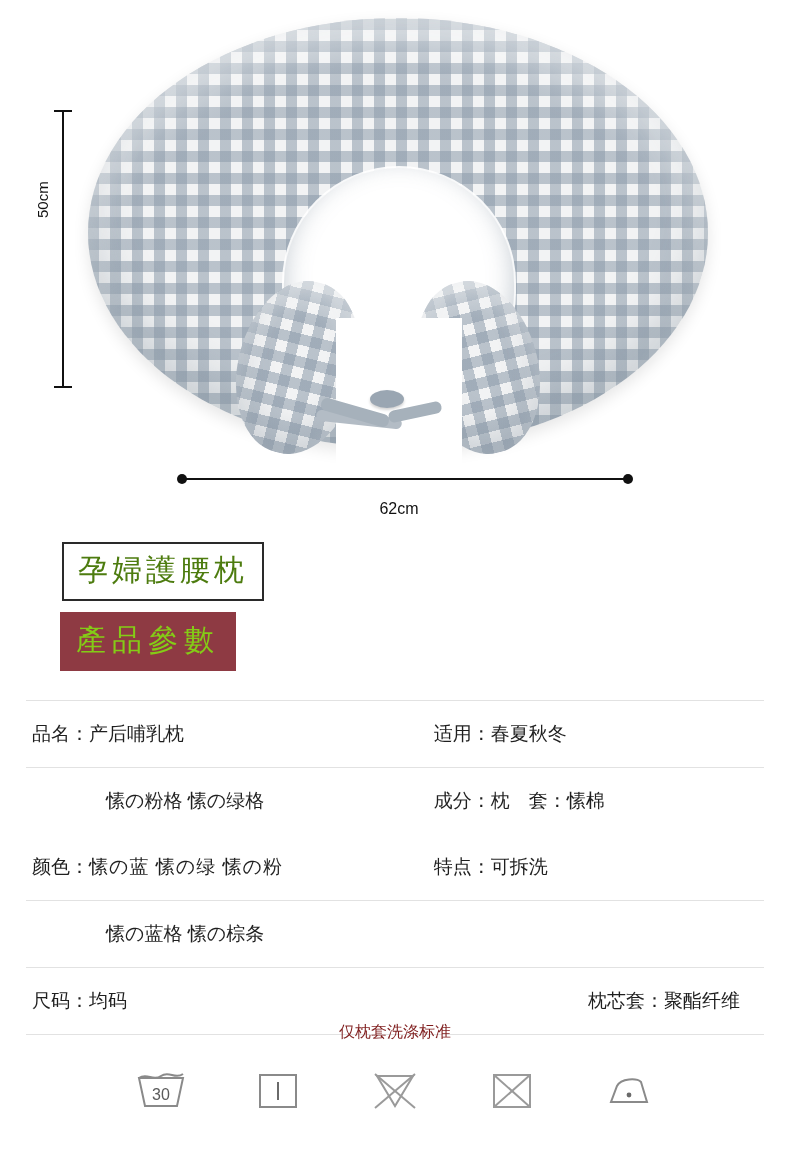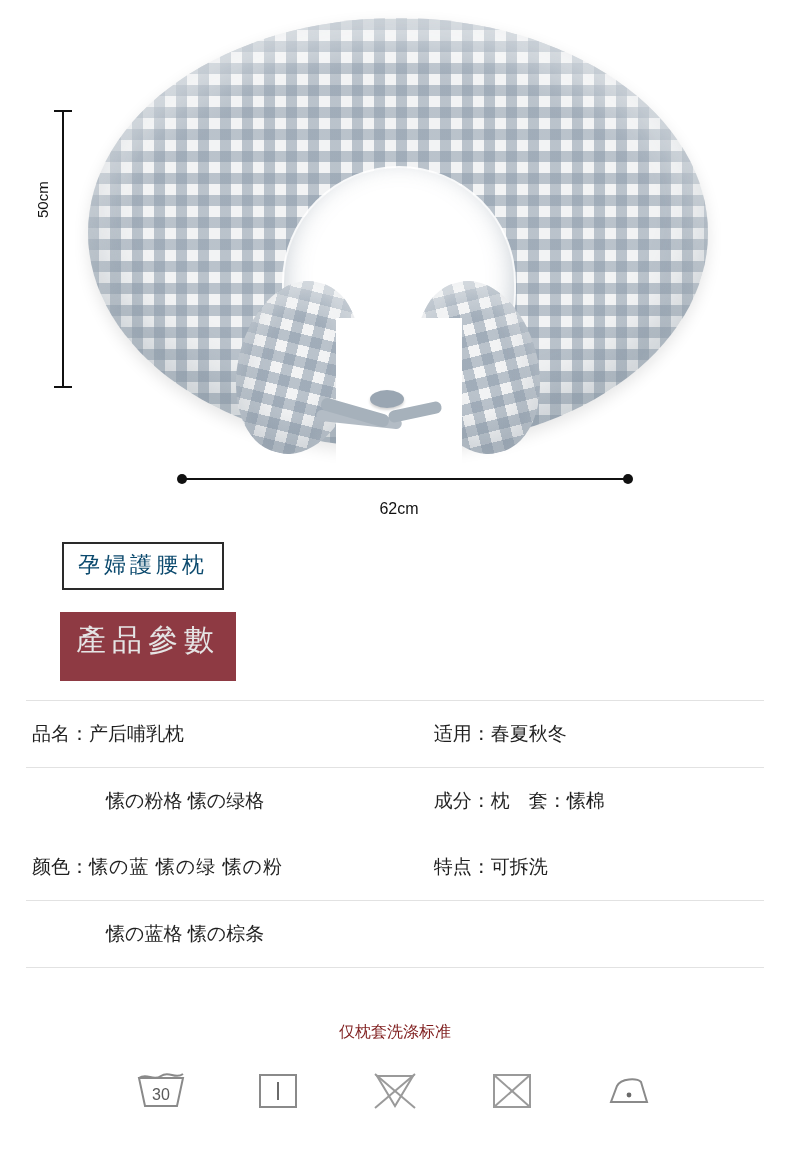--- a/index.html
+++ b/index.html
@@ -165,32 +165,32 @@
   }
 
   
   .title-box {
     position: absolute;
     left: 62px;
     top: 542px;
     border: 2px solid #2a2a2a;
     padding: 6px 14px 8px;
     font-family: "DejaVu Serif", serif;
-    font-size: 22px;
+    font-size: 30px;
     letter-spacing: 4px;
-    color: #0c4a6e;
+    color: #4d7c0f;
   }
 
   .section-badge {
     position: absolute;
     left: 60px;
     top: 612px;
     background: #8e3a43;
-    color: #e5e5e5;
-    padding: 8px 16px 20px;
+    color: #84cc16;
+    padding: 8px 16px 10px;
     font-family: "DejaVu Serif", serif;
     font-size: 30px;
     letter-spacing: 6px;
   }
 
   
   .specs {
     position: absolute;
     left: 26px;
     top: 700px;
@@ -297,20 +297,28 @@
 
   <tr>
     <td class="col-left indent">
       <span>愫の蓝格 愫の棕条</span>
     </td>
     <td class="col-right">
       <span></span>
     </td>
   </tr>
 
+  <tr>
+    <td class="col-left">
+      <span>尺码：</span><span>均码</span>
+    </td>
+    <td class="col-right right-align">
+      <span>枕芯套：聚酯纤维</span>
+    </td>
+  </tr>
 
 </tbody>
   </table>
 
 <div class="care-title">仅枕套洗涤标准</div>
 
 <div class="care-icons">
 
   <div class="care-icon">
     <svg width="56" height="50" viewBox="0 0 56 50">

